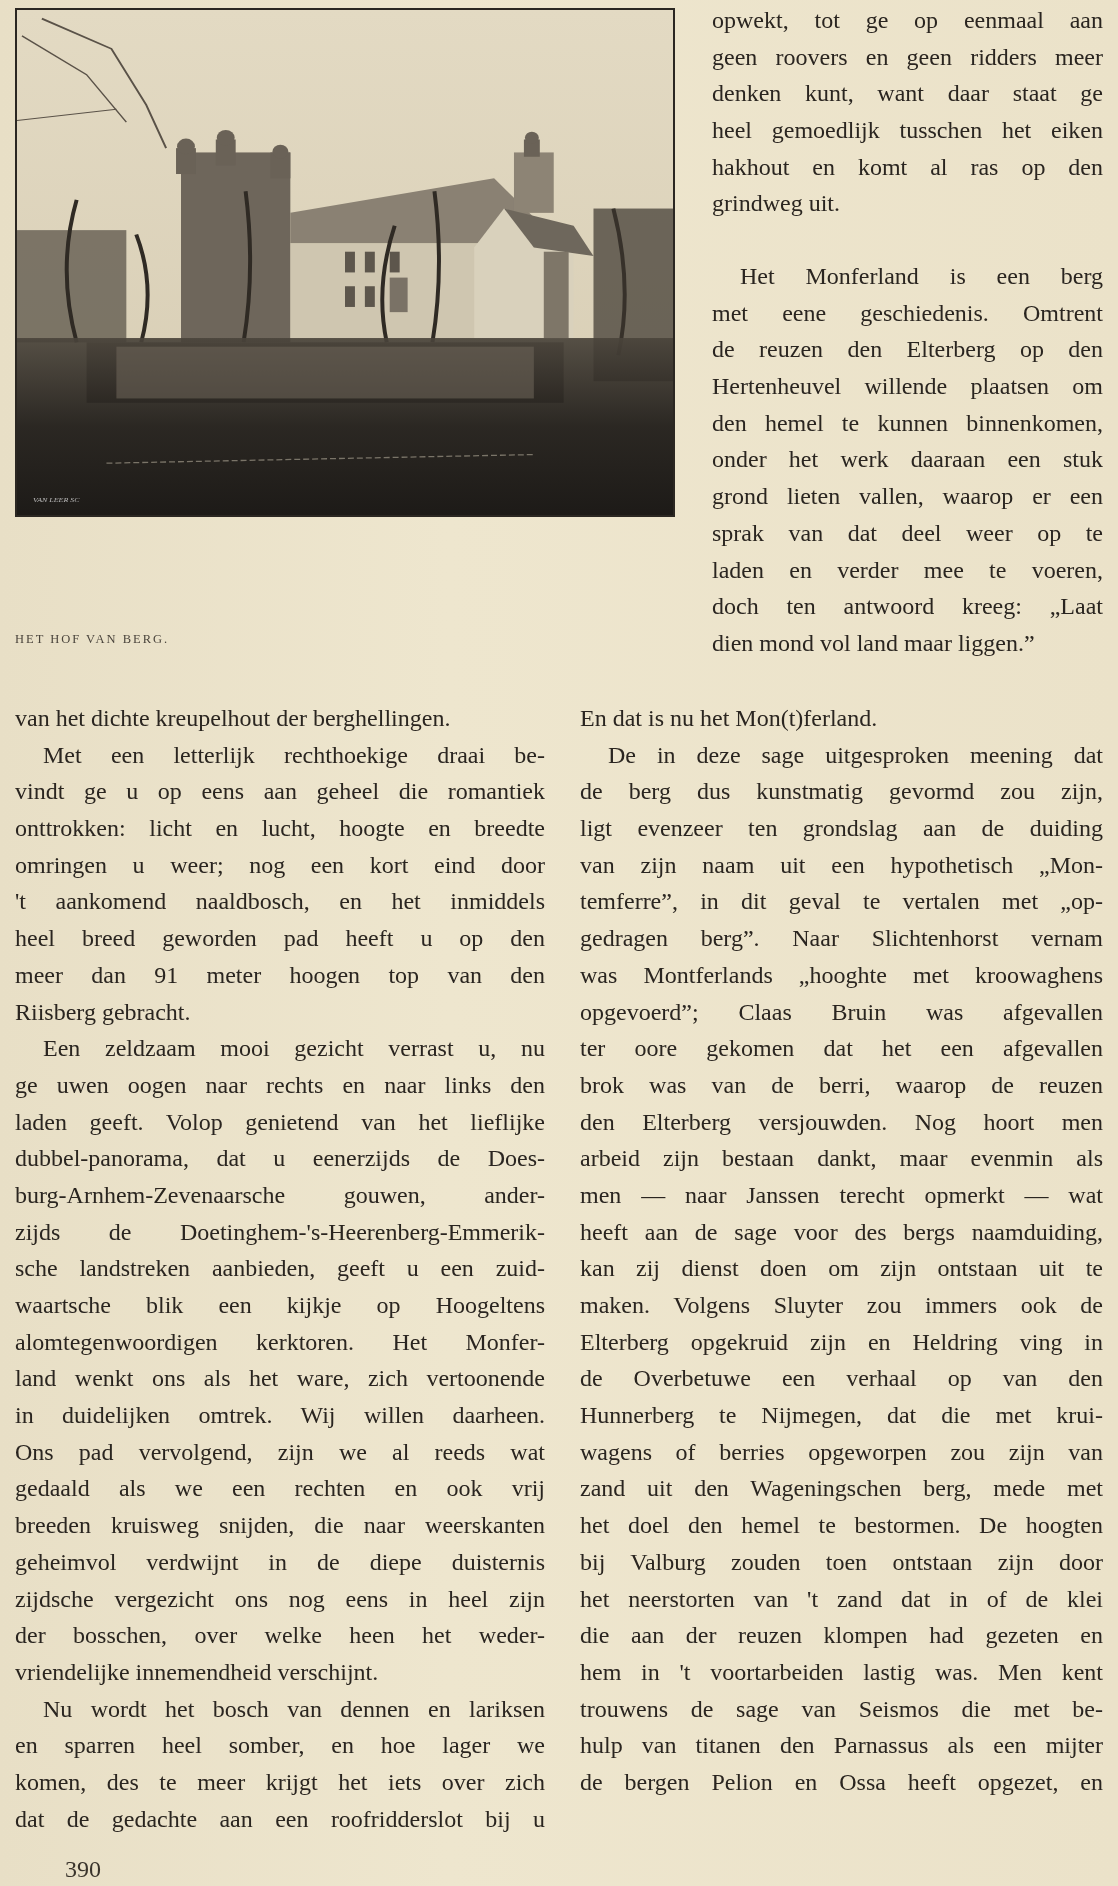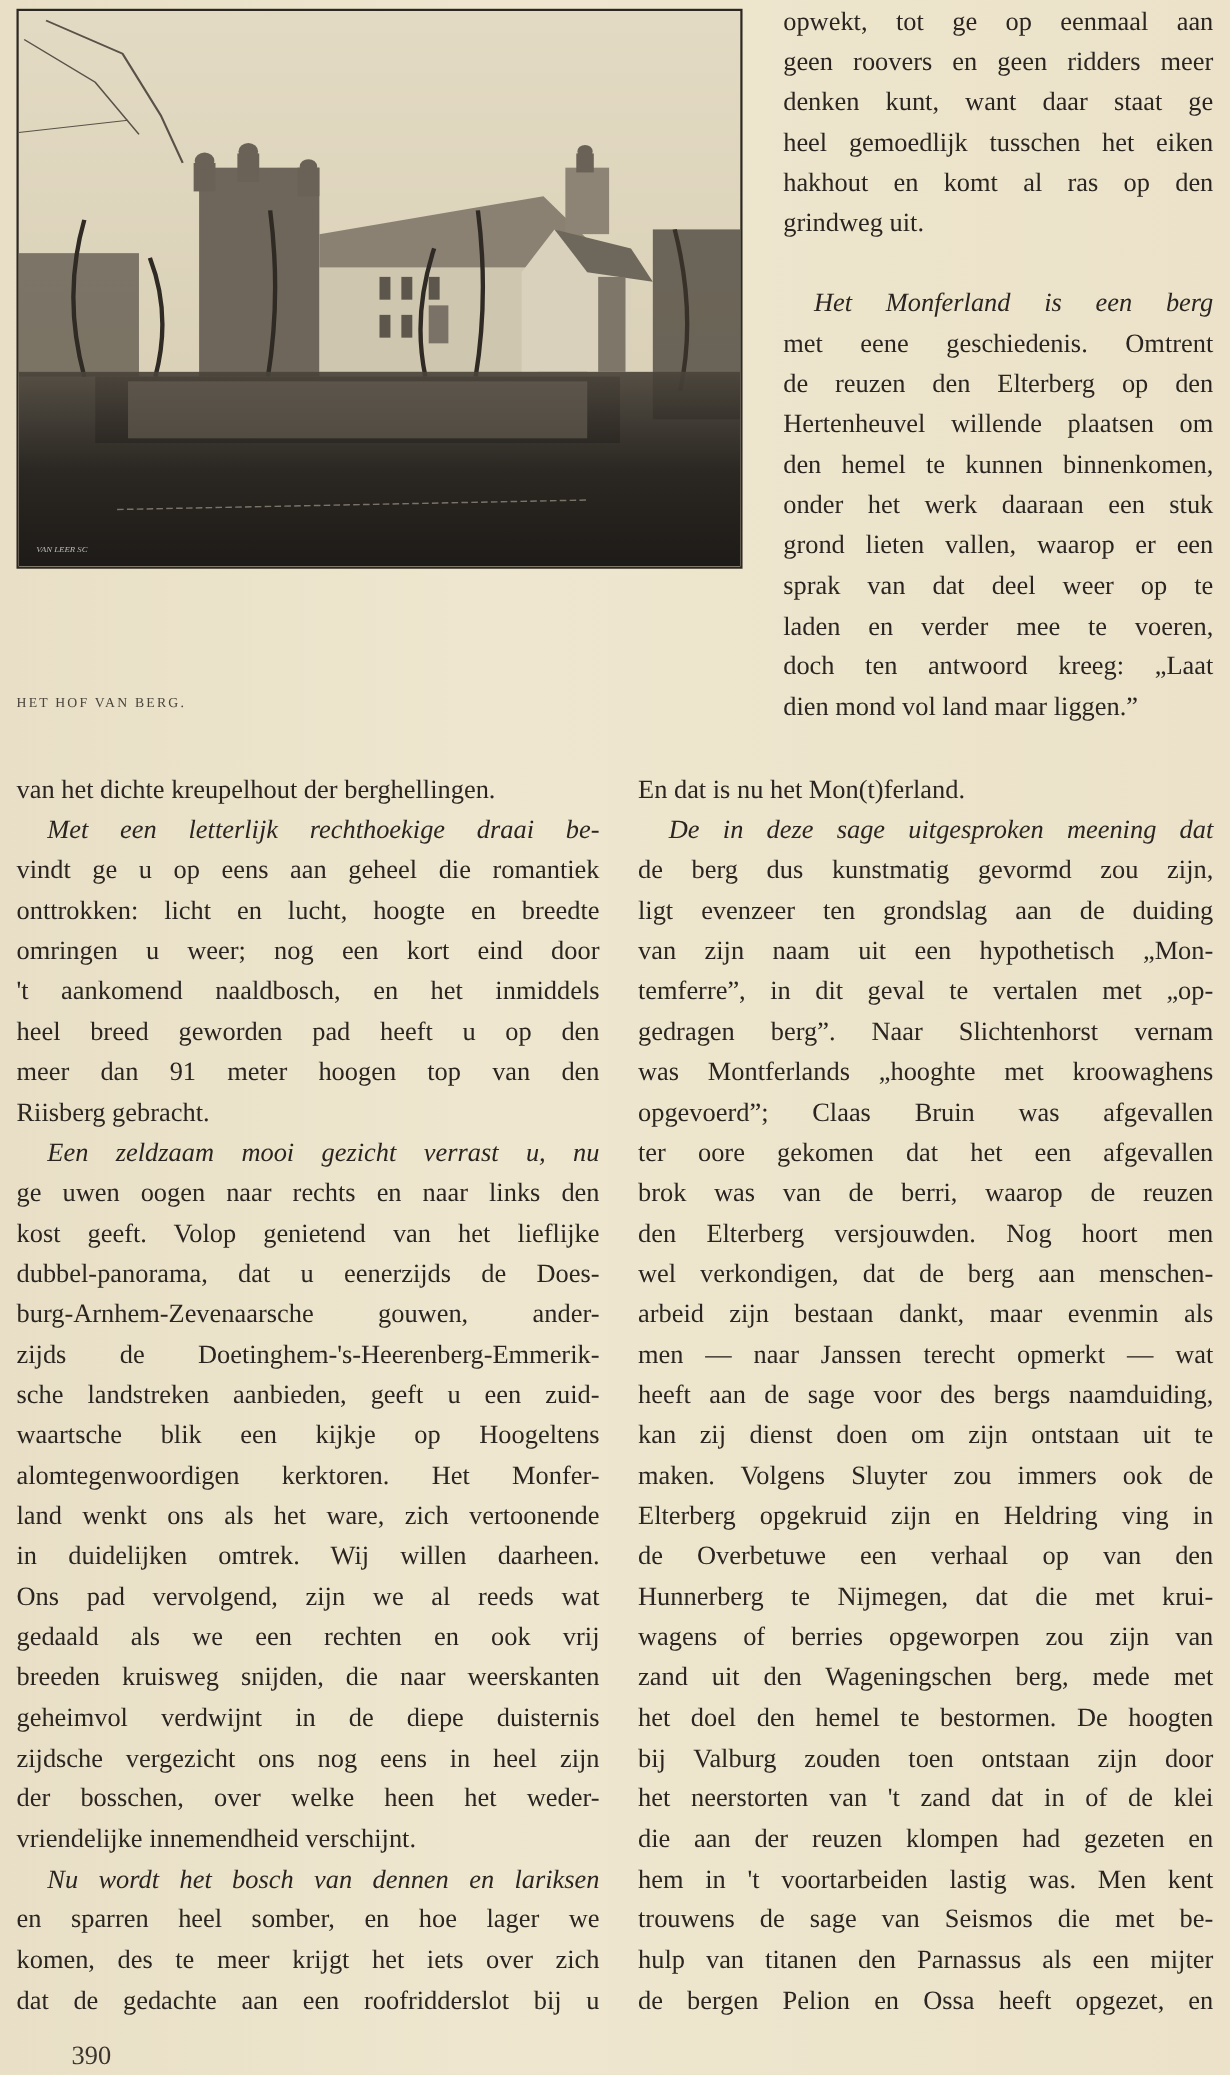--- a/index.html
+++ b/index.html
@@ -19,21 +19,21 @@
   .photo svg { display: block; width: 100%; height: 100%; }
   .caption {
     position: absolute; left: 15px; width: 660px; top: 632px; text-align: left;
     font-size: 12.5px; letter-spacing: 2px; color: #4a443c;
   }
   .col {
     position: absolute; font-size: 24px; line-height: 36.7px; text-align: justify;
   }
   .col .line { display: block; height: 36.7px; white-space: nowrap; text-align: justify; text-align-last: justify; }
   .col .line.last { text-align-last: left; }
-  .col .line.indent { padding-left: 28px; font-style: italic; }
+  .col .line.indent { padding-left: 28px; }
   .col-left { left: 15px; top: 700px; width: 530px; }
   .col-right-top { left: 712px; top: 2px; width: 391px; }
   .col-right-mid { left: 712px; top: 258px; width: 391px; }
   .col-right-bottom { left: 580px; top: 700px; width: 523px; }
   .pagenum { position: absolute; left: 65px; top: 1856px; font-size: 24px; color: #3a342c; }
 </style>
 </head>
 <body>
 
 <div class="page">
@@ -128,21 +128,20 @@
       <span class="line">de berg dus kunstmatig gevormd zou zijn,</span>
       <span class="line">ligt evenzeer ten grondslag aan de duiding</span>
       <span class="line">van zijn naam uit een hypothetisch „Mon-</span>
       <span class="line">temferre”, in dit geval te vertalen met „op-</span>
       <span class="line">gedragen berg”. Naar Slichtenhorst vernam</span>
       <span class="line">was Montferlands „hooghte met kroowaghens</span>
       <span class="line">opgevoerd”; Claas Bruin was afgevallen</span>
       <span class="line">ter oore gekomen dat het een afgevallen</span>
       <span class="line">brok was van de berri, waarop de reuzen</span>
       <span class="line">den Elterberg versjouwden. Nog hoort men</span>
-      <span class="line">wel verkondigen, dat de berg aan menschen-</span>
       <span class="line">arbeid zijn bestaan dankt, maar evenmin als</span>
       <span class="line">men — naar Janssen terecht opmerkt — wat</span>
       <span class="line">heeft aan de sage voor des bergs naamduiding,</span>
       <span class="line">kan zij dienst doen om zijn ontstaan uit te</span>
       <span class="line">maken. Volgens Sluyter zou immers ook de</span>
       <span class="line">Elterberg opgekruid zijn en Heldring ving in</span>
       <span class="line">de Overbetuwe een verhaal op van den</span>
       <span class="line">Hunnerberg te Nijmegen, dat die met krui-</span>
       <span class="line">wagens of berries opgeworpen zou zijn van</span>
       <span class="line">zand uit den Wageningschen berg, mede met</span>
@@ -160,21 +159,21 @@
       <span class="line indent">Met een letterlijk rechthoekige draai be-</span>
       <span class="line">vindt ge u op eens aan geheel die romantiek</span>
       <span class="line">onttrokken: licht en lucht, hoogte en breedte</span>
       <span class="line">omringen u weer; nog een kort eind door</span>
       <span class="line">'t aankomend naaldbosch, en het inmiddels</span>
       <span class="line">heel breed geworden pad heeft u op den</span>
       <span class="line">meer dan 91 meter hoogen top van den</span>
       <span class="line last">Riisberg gebracht.</span>
       <span class="line indent">Een zeldzaam mooi gezicht verrast u, nu</span>
       <span class="line">ge uwen oogen naar rechts en naar links den</span>
-      <span class="line">kost geeft. Volop genietend van het lieflijke</span>
+      <span class="line">laden geeft. Volop genietend van het lieflijke</span>
       <span class="line">dubbel-panorama, dat u eenerzijds de Does-</span>
       <span class="line">burg-Arnhem-Zevenaarsche gouwen, ander-</span>
       <span class="line">zijds de Doetinghem-'s-Heerenberg-Emmerik-</span>
       <span class="line">sche landstreken aanbieden, geeft u een zuid-</span>
       <span class="line">waartsche blik een kijkje op Hoogeltens</span>
       <span class="line">alomtegenwoordigen kerktoren. Het Monfer-</span>
       <span class="line">land wenkt ons als het ware, zich vertoonende</span>
       <span class="line">in duidelijken omtrek. Wij willen daarheen.</span>
       <span class="line">Ons pad vervolgend, zijn we al reeds wat</span>
       <span class="line">gedaald als we een rechten en ook vrij</span>

